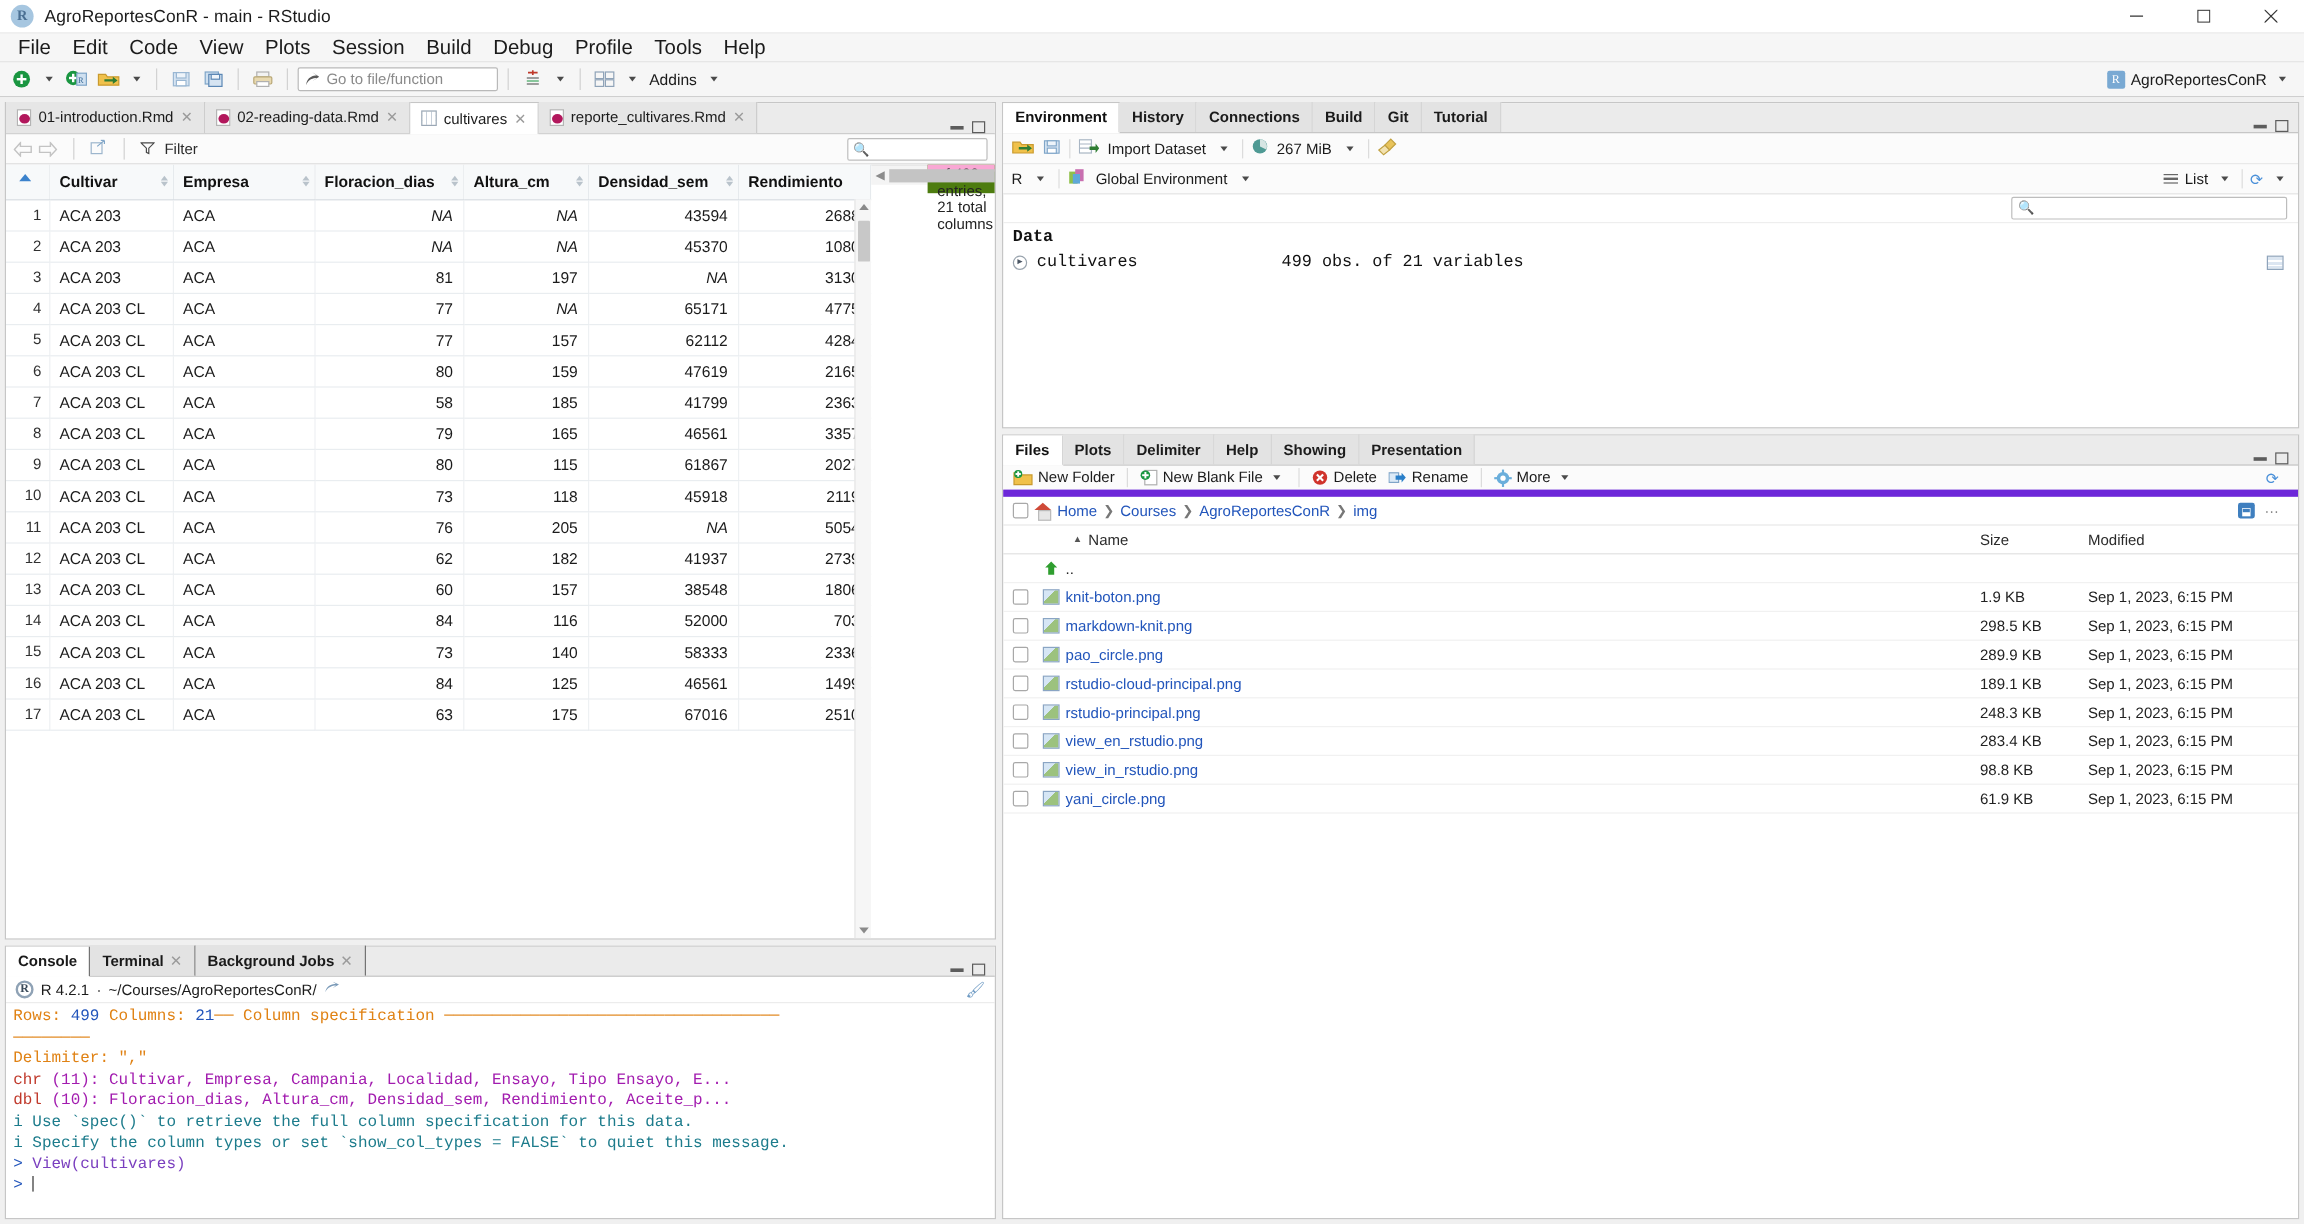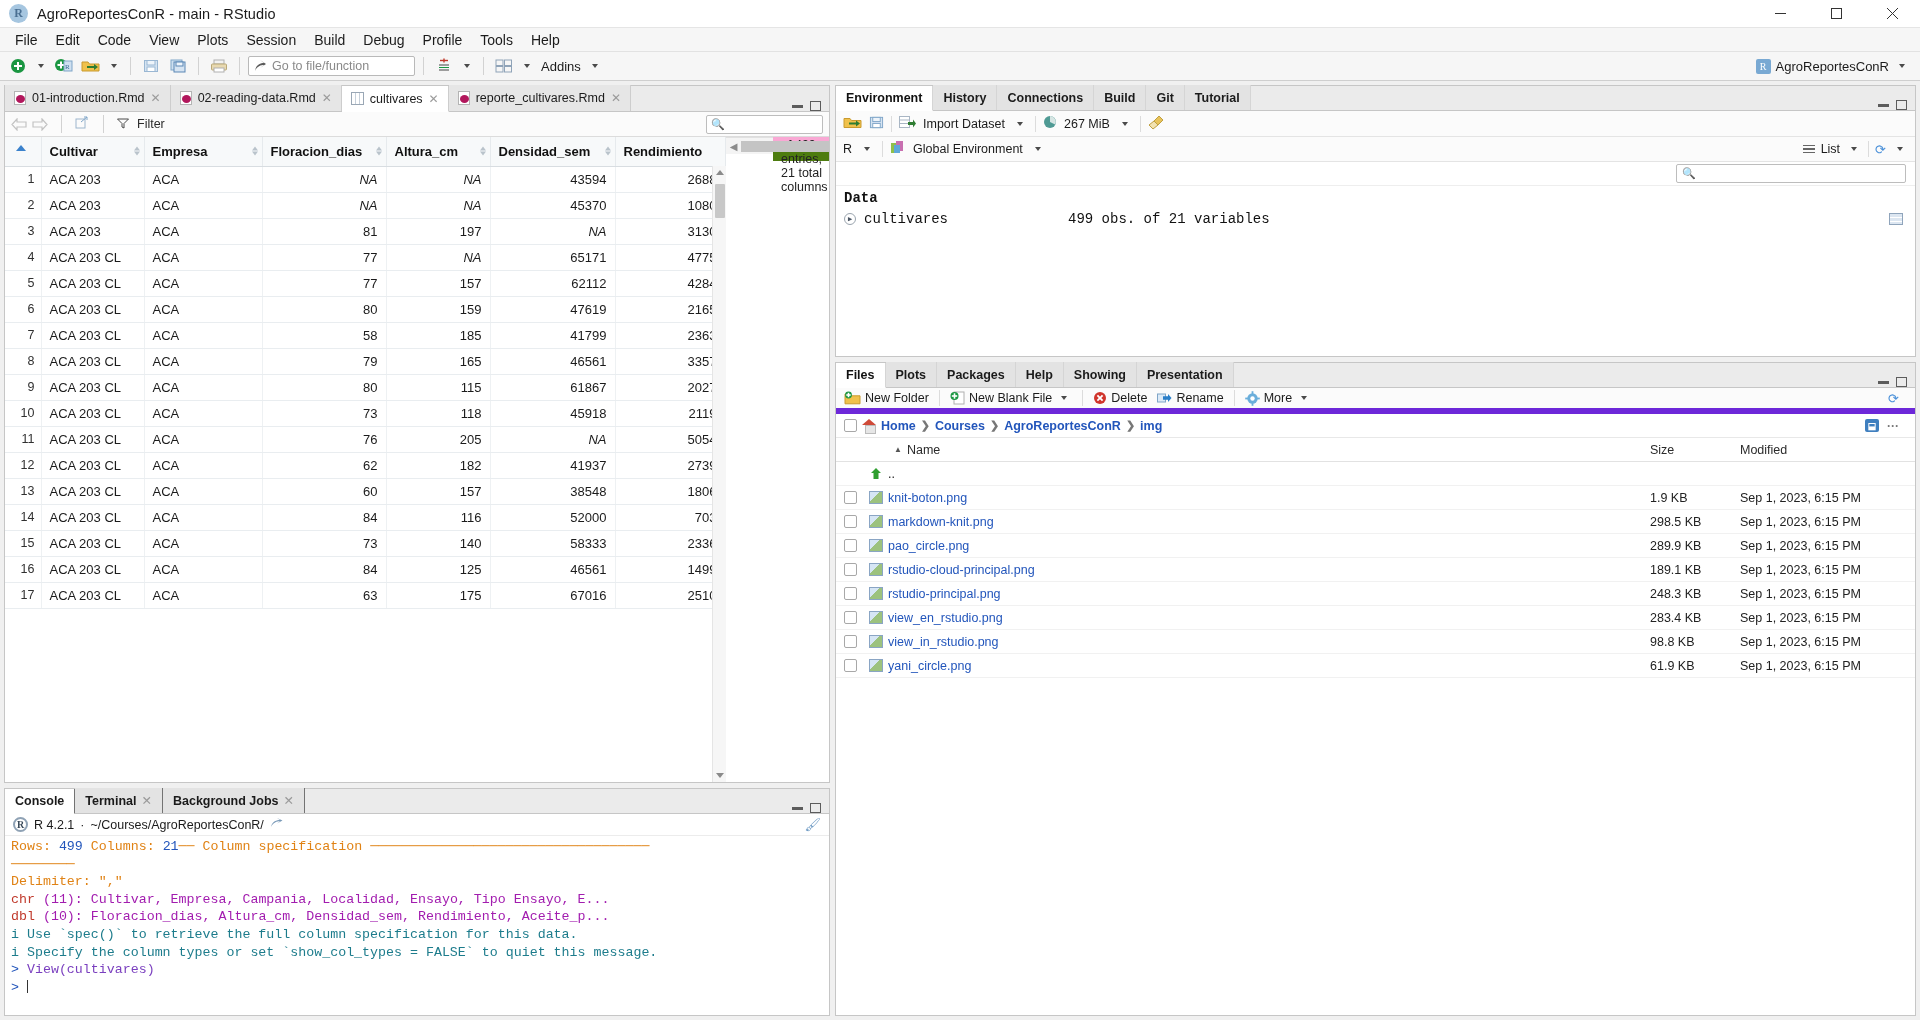--- a/index.html
+++ b/index.html
@@ -27,21 +27,21 @@
   .tb-btn {
     width: 56px; height: 28px; display: flex; align-items: center; justify-content: center;
     font-size: 13px; color: #333;
   }
 
   
   .menubar {
     height: 24px; background: #f6f6f6; display: flex; align-items: center;
     padding-left: 6px; flex: 0 0 24px; border-bottom: 1px solid #e2e2e2;
   }
-  .menuitem { padding: 2px 9px; font-size: 14px; color: #1b1b1b; cursor: default; }
+  .menuitem { padding: 2px 9px; font-size: 17px; color: #1b1b1b; cursor: default; }
 
   
   .toolbar {
     height: 29px; background: #f6f6f6; display: flex; align-items: center;
     padding: 0 6px; flex: 0 0 29px; border-bottom: 1px solid #cfcfcf; gap: 3px;
   }
   .tbsep { width: 1px; height: 18px; background: #d2d2d2; margin: 0 5px; }
   .tbbtn { width: 24px; height: 22px; display:flex; align-items:center; justify-content:center; border-radius:2px; }
   .caret { width:0;height:0;border-left:3.5px solid transparent;border-right:3.5px solid transparent;border-top:4px solid #4a4a4a; margin: 0 5px; }
   .gotofile {
@@ -170,21 +170,21 @@
   .env-row { display:flex; align-items:center; padding: 3px 8px; gap: 8px; font-family:"Liberation Mono", monospace; font-size:14px; }
   .expander { width:12px;height:12px; border:1px solid #9aa4ae; border-radius:50%; display:flex;align-items:center;justify-content:center; color:#4a5563; font-size:11px; line-height:1; }
   .env-name { width: 196px; color:#111; }
   .env-val { flex:1; color:#111; }
   .env-grid-ico { width:14px;height:12px; border:1px solid #8fa4bb; background: repeating-linear-gradient(to bottom,#dce6f1 0 3px,#fff 3px 4px); margin-right: 4px;}
 
   
   .files-toolbar { height:26px; display:flex; align-items:center; gap:10px; padding:0 8px; border-bottom:6px solid #6d28d9; flex:0 0 26px; background:#fbfbfb;}
   .ftool { display:flex;align-items:center;gap:4px; font-size:12.5px; color:#1b1b1b; }
   .fsep { width:1px;height:16px;background:#dcdcdc; }
-  .breadcrumbs { height:24px; display:flex; align-items:center; gap:5px; padding:0 8px; border-bottom:1px solid #e8e8e8; flex:0 0 24px; font-size:12.5px;font-weight:bold;}
+  .breadcrumbs { height:24px; display:flex; align-items:center; gap:5px; padding:0 8px; border-bottom:1px solid #e8e8e8; flex:0 0 24px; font-size:12.5px;}
   .crumb { color:#2255bb; }
   .crumb.last { color:#2255bb; }
   .crumb-sep { color:#777; font-size:11px;}
   .cb { width:13px;height:13px;border:1px solid #a8a8a8; background:#fff; border-radius:2px;}
   .house { width:14px;height:13px; position:relative; }
   .house::before{content:"";position:absolute;left:0;top:0;border-left:7px solid transparent;border-right:7px solid transparent;border-bottom:6px solid #cf4a38;}
   .house::after{content:"";position:absolute;left:2.5px;top:6px;width:9px;height:7px;background:#e6e6e6;border:1px solid #bbb;}
   .files-head { display:flex; align-items:center; height:24px; border-bottom:1px solid #e2e2e2; font-size:12.5px; color:#2b2b2b; flex:0 0 24px; }
   .fh-name { flex:1; padding-left: 58px; display:flex; align-items:center; gap:5px;}
   .fh-size { width: 90px; }
@@ -796,21 +796,21 @@
 
       <div class="pane files-pane">
         <div class="tabstrip">
           <div class="ptab active">
               <span>Files</span>
             </div>
           <div class="ptab">
               <span>Plots</span>
             </div>
           <div class="ptab">
-              <span>Packages</span>
+              <span>Delimiter</span>
             </div>
           <div class="ptab">
               <span>Help</span>
             </div>
           <div class="ptab">
               <span>Showing</span>
             </div>
           <div class="ptab">
               <span>Presentation</span>
             </div>

